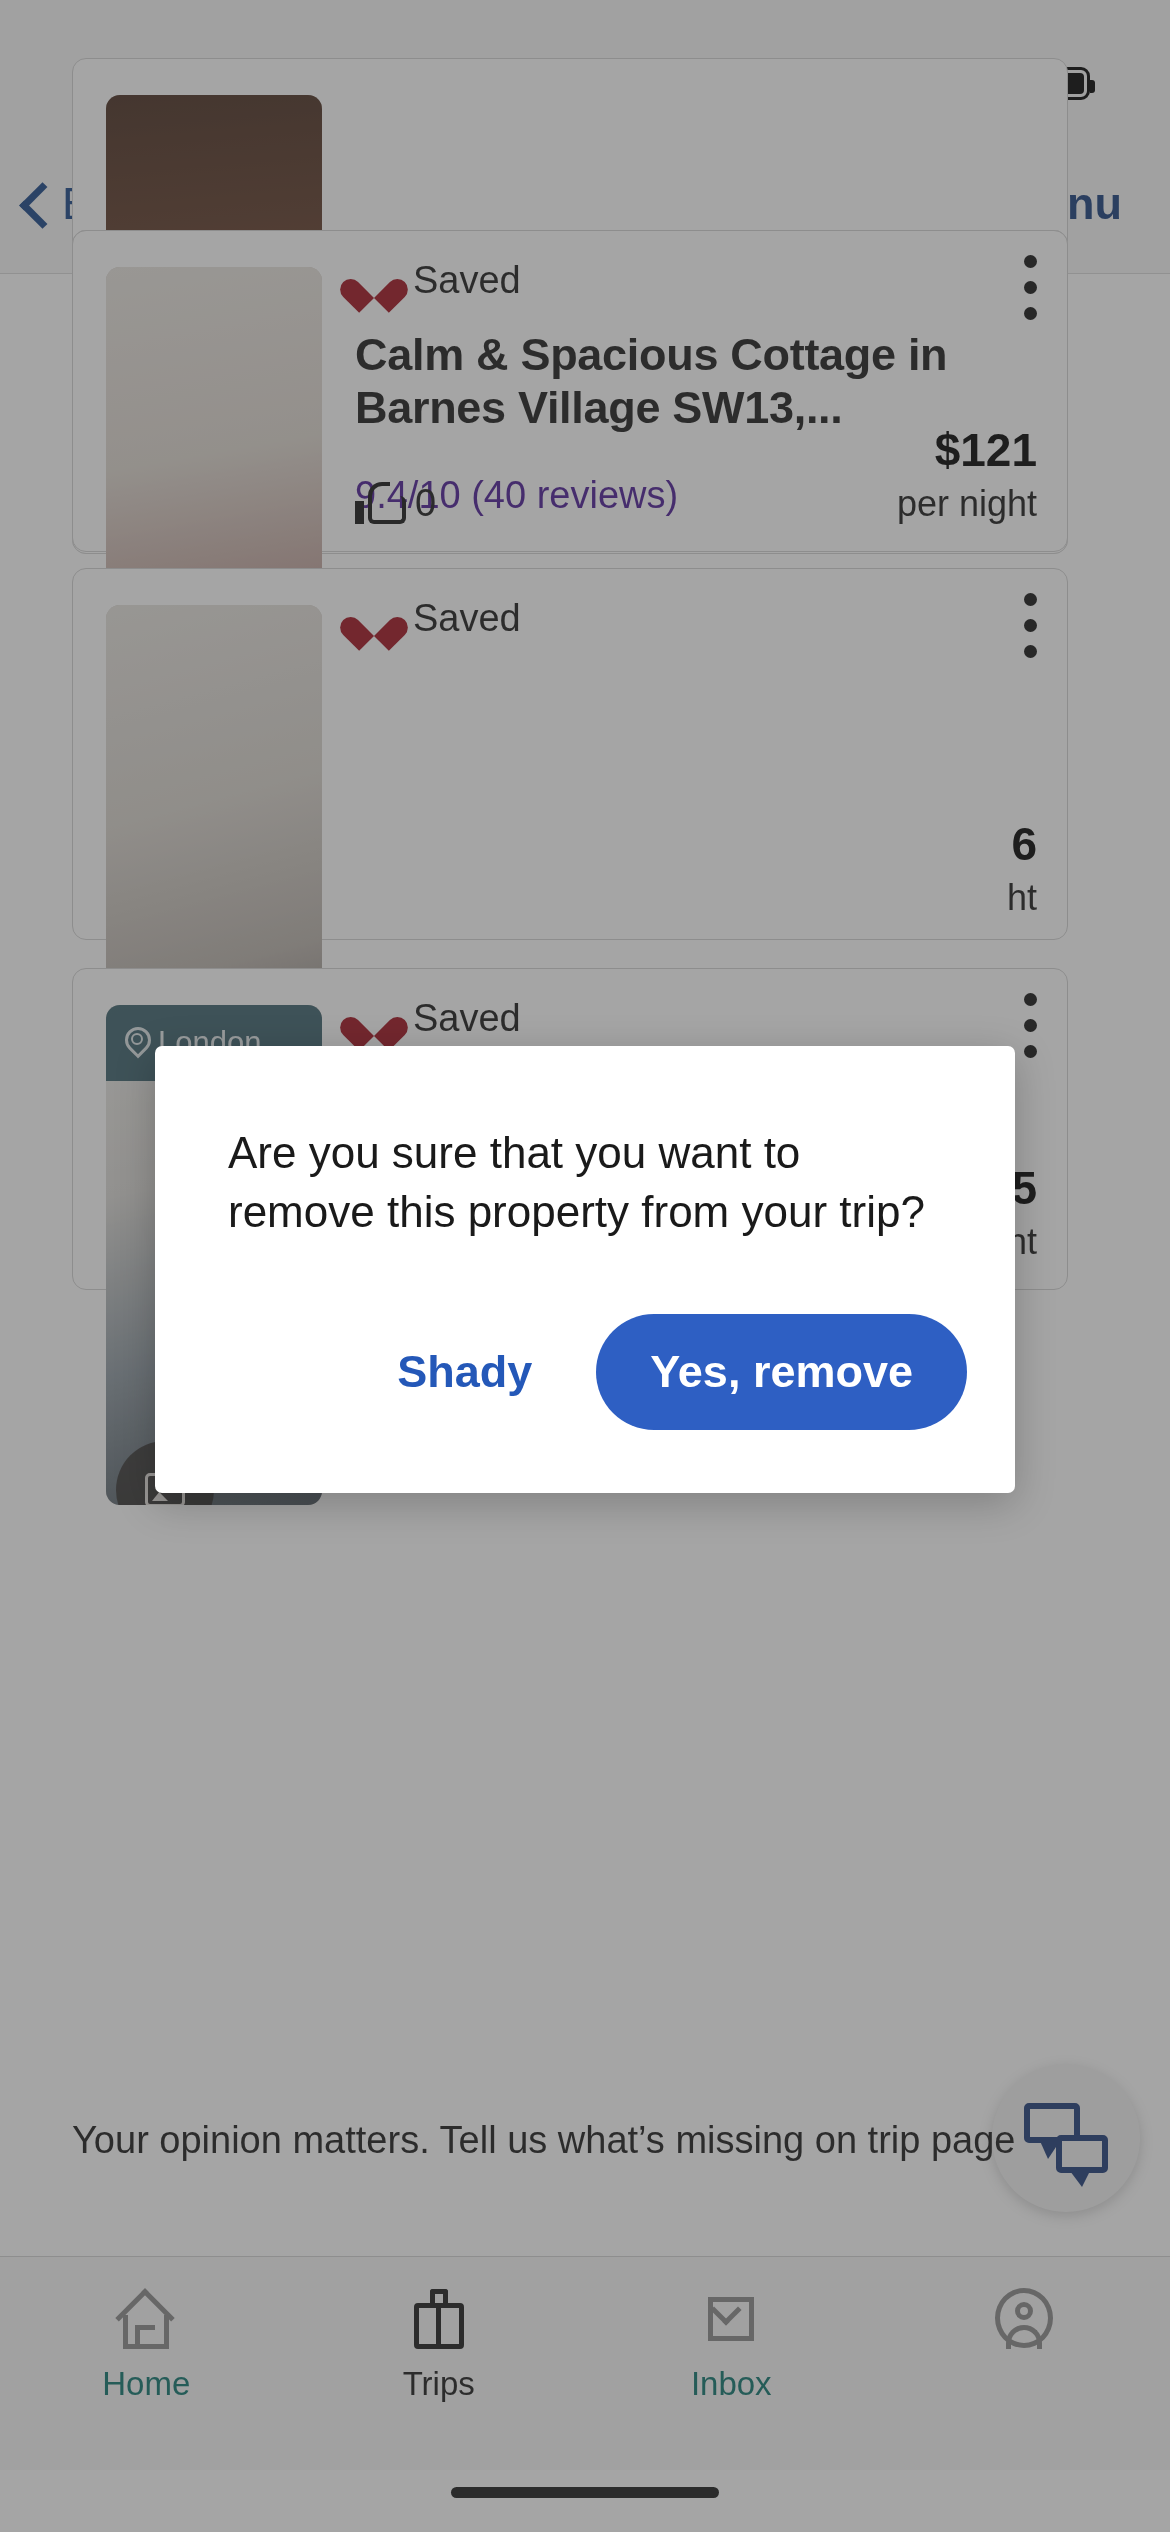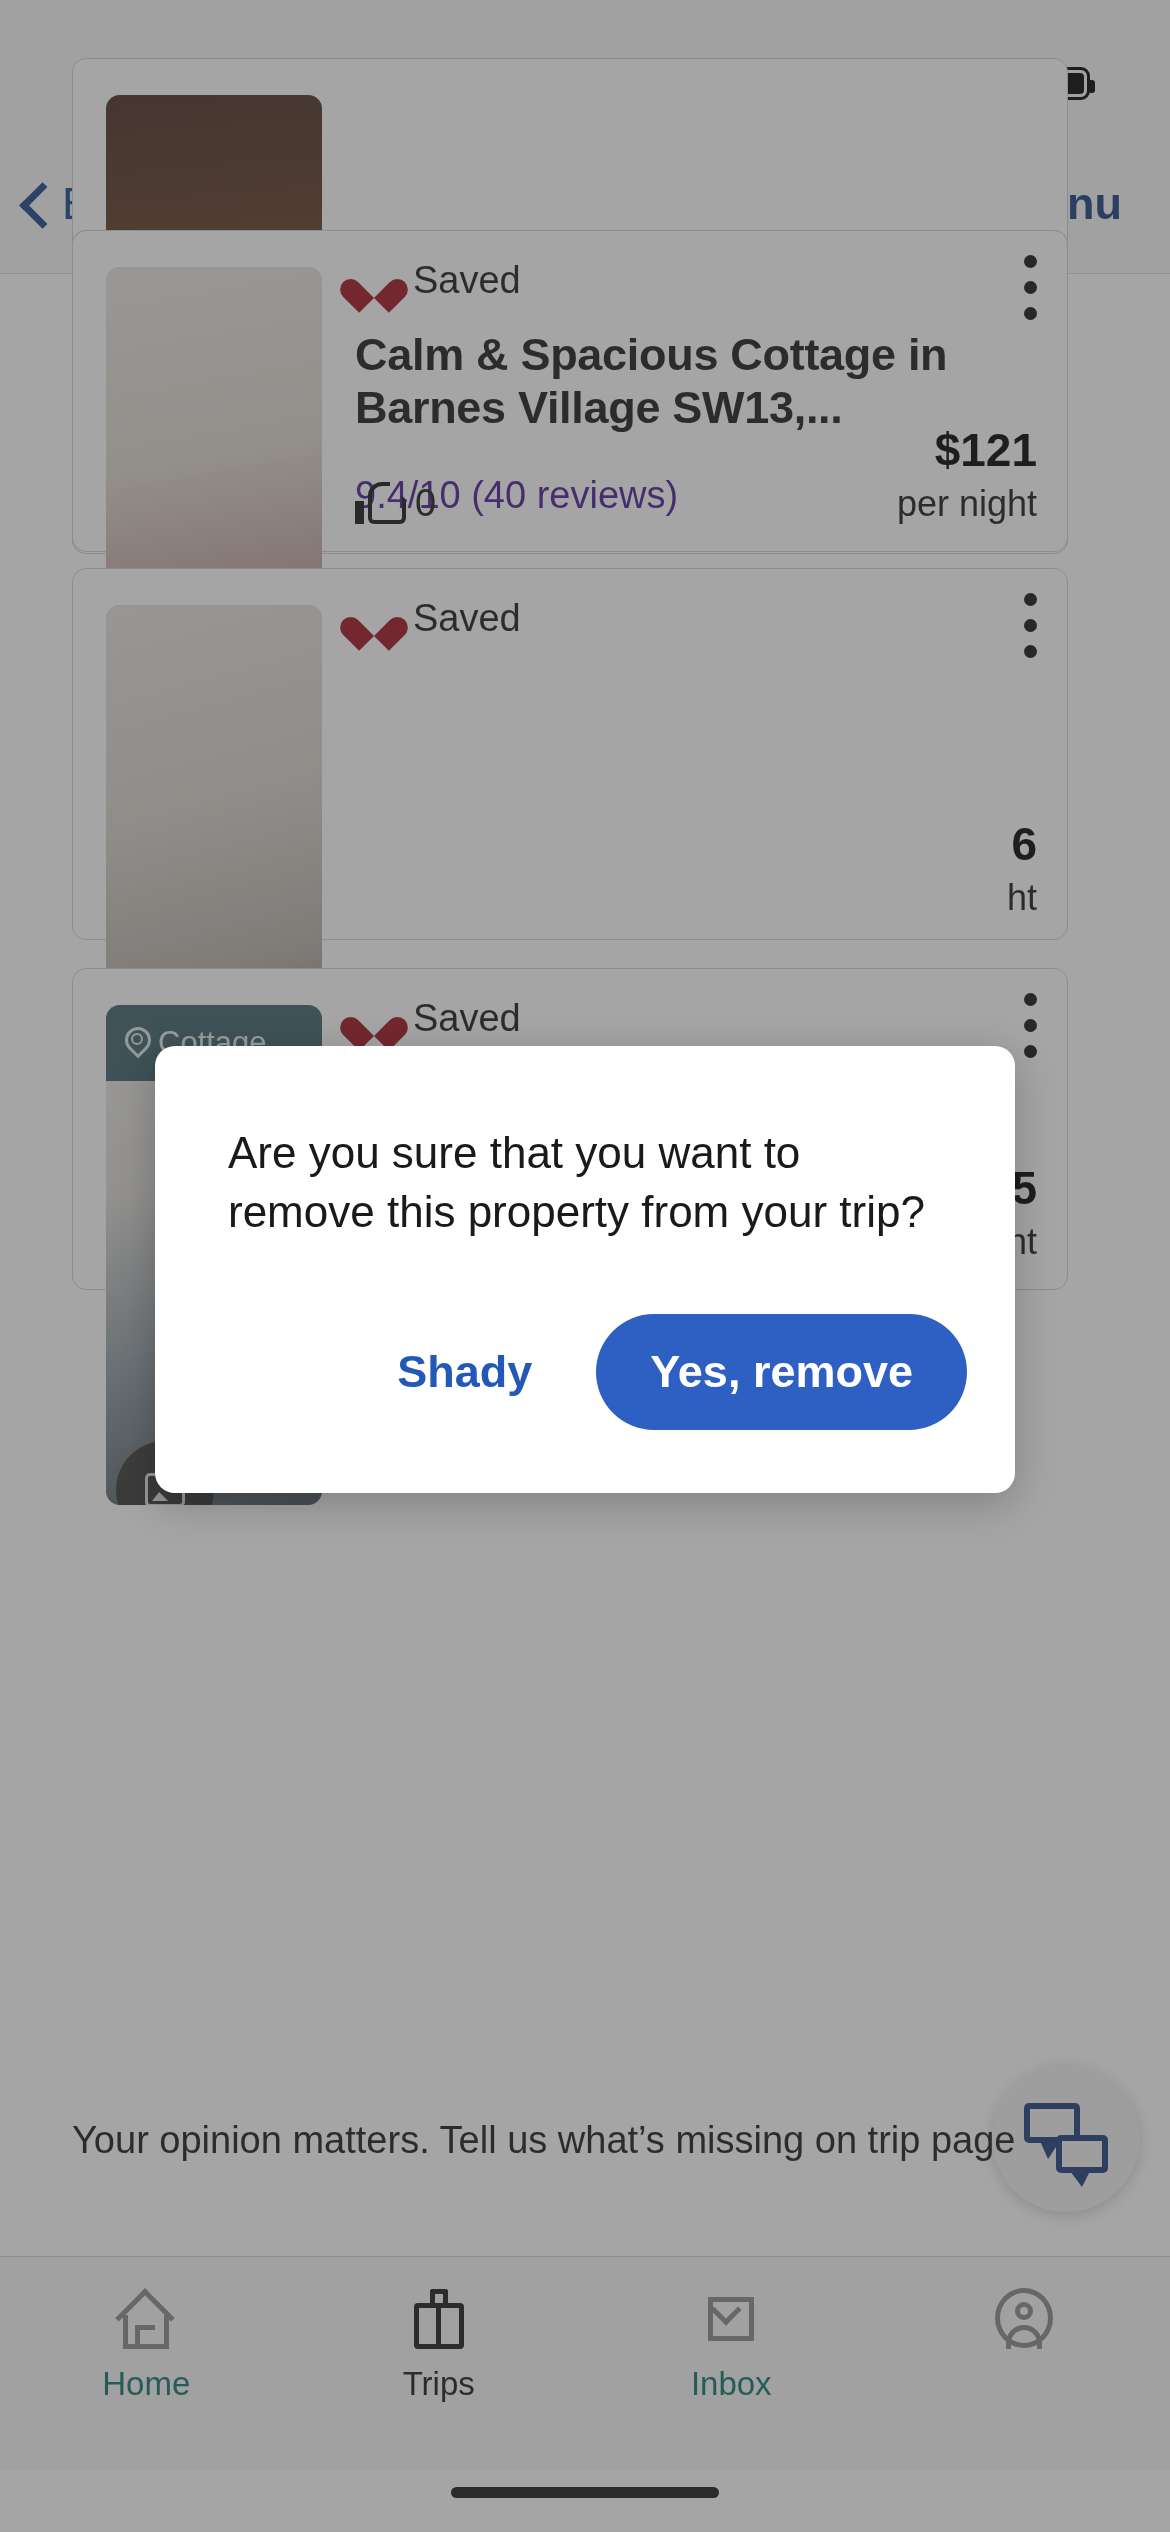--- a/index.html
+++ b/index.html
@@ -208,21 +208,21 @@
   }
 
   
   #dim-overlay {
     position:absolute; inset:0; background:rgba(64,64,64,.47); z-index:50;
   }
 
   
   #modal {
     position:absolute; z-index:60; left:155px; top:1046px;
-    width:860px; height:447px; background:#fff; border-radius:20px;
+    width:860px; height:447px; background:#fff; border-radius:7px;
     box-shadow:0 10px 40px rgba(0,0,0,.22);
     padding-left:40px;
   }
   .modal-msg {
     position:absolute; left:73px; top:78px; right:66px;
     font-size:44px; line-height:1.33; color:#1a1a1a;
   }
   .modal-actions {
     position:absolute; left:0; right:0; top:268px;
     display:flex; align-items:center; justify-content:flex-end; gap:54px;
@@ -394,21 +394,21 @@
         <div class="price">6</div>
         <div class="per-night">ht</div>
       </div>
     </div>
 
     <div class="card" style="top:694px; height:322px;">
       <div class="thumb">
         <div class="img-layer img-c"></div>
         <div class="badge-loc">
           <span class="pin"></span>
-          <span>Cottage</span>
+          <span>London</span>
         </div>
         <div class="photo-fab">
           <span class="photo-ico"></span>
         </div>
       </div>
       <div class="kebab-dark">
           <i></i>
           <i></i>
           <i></i>
         </div>

